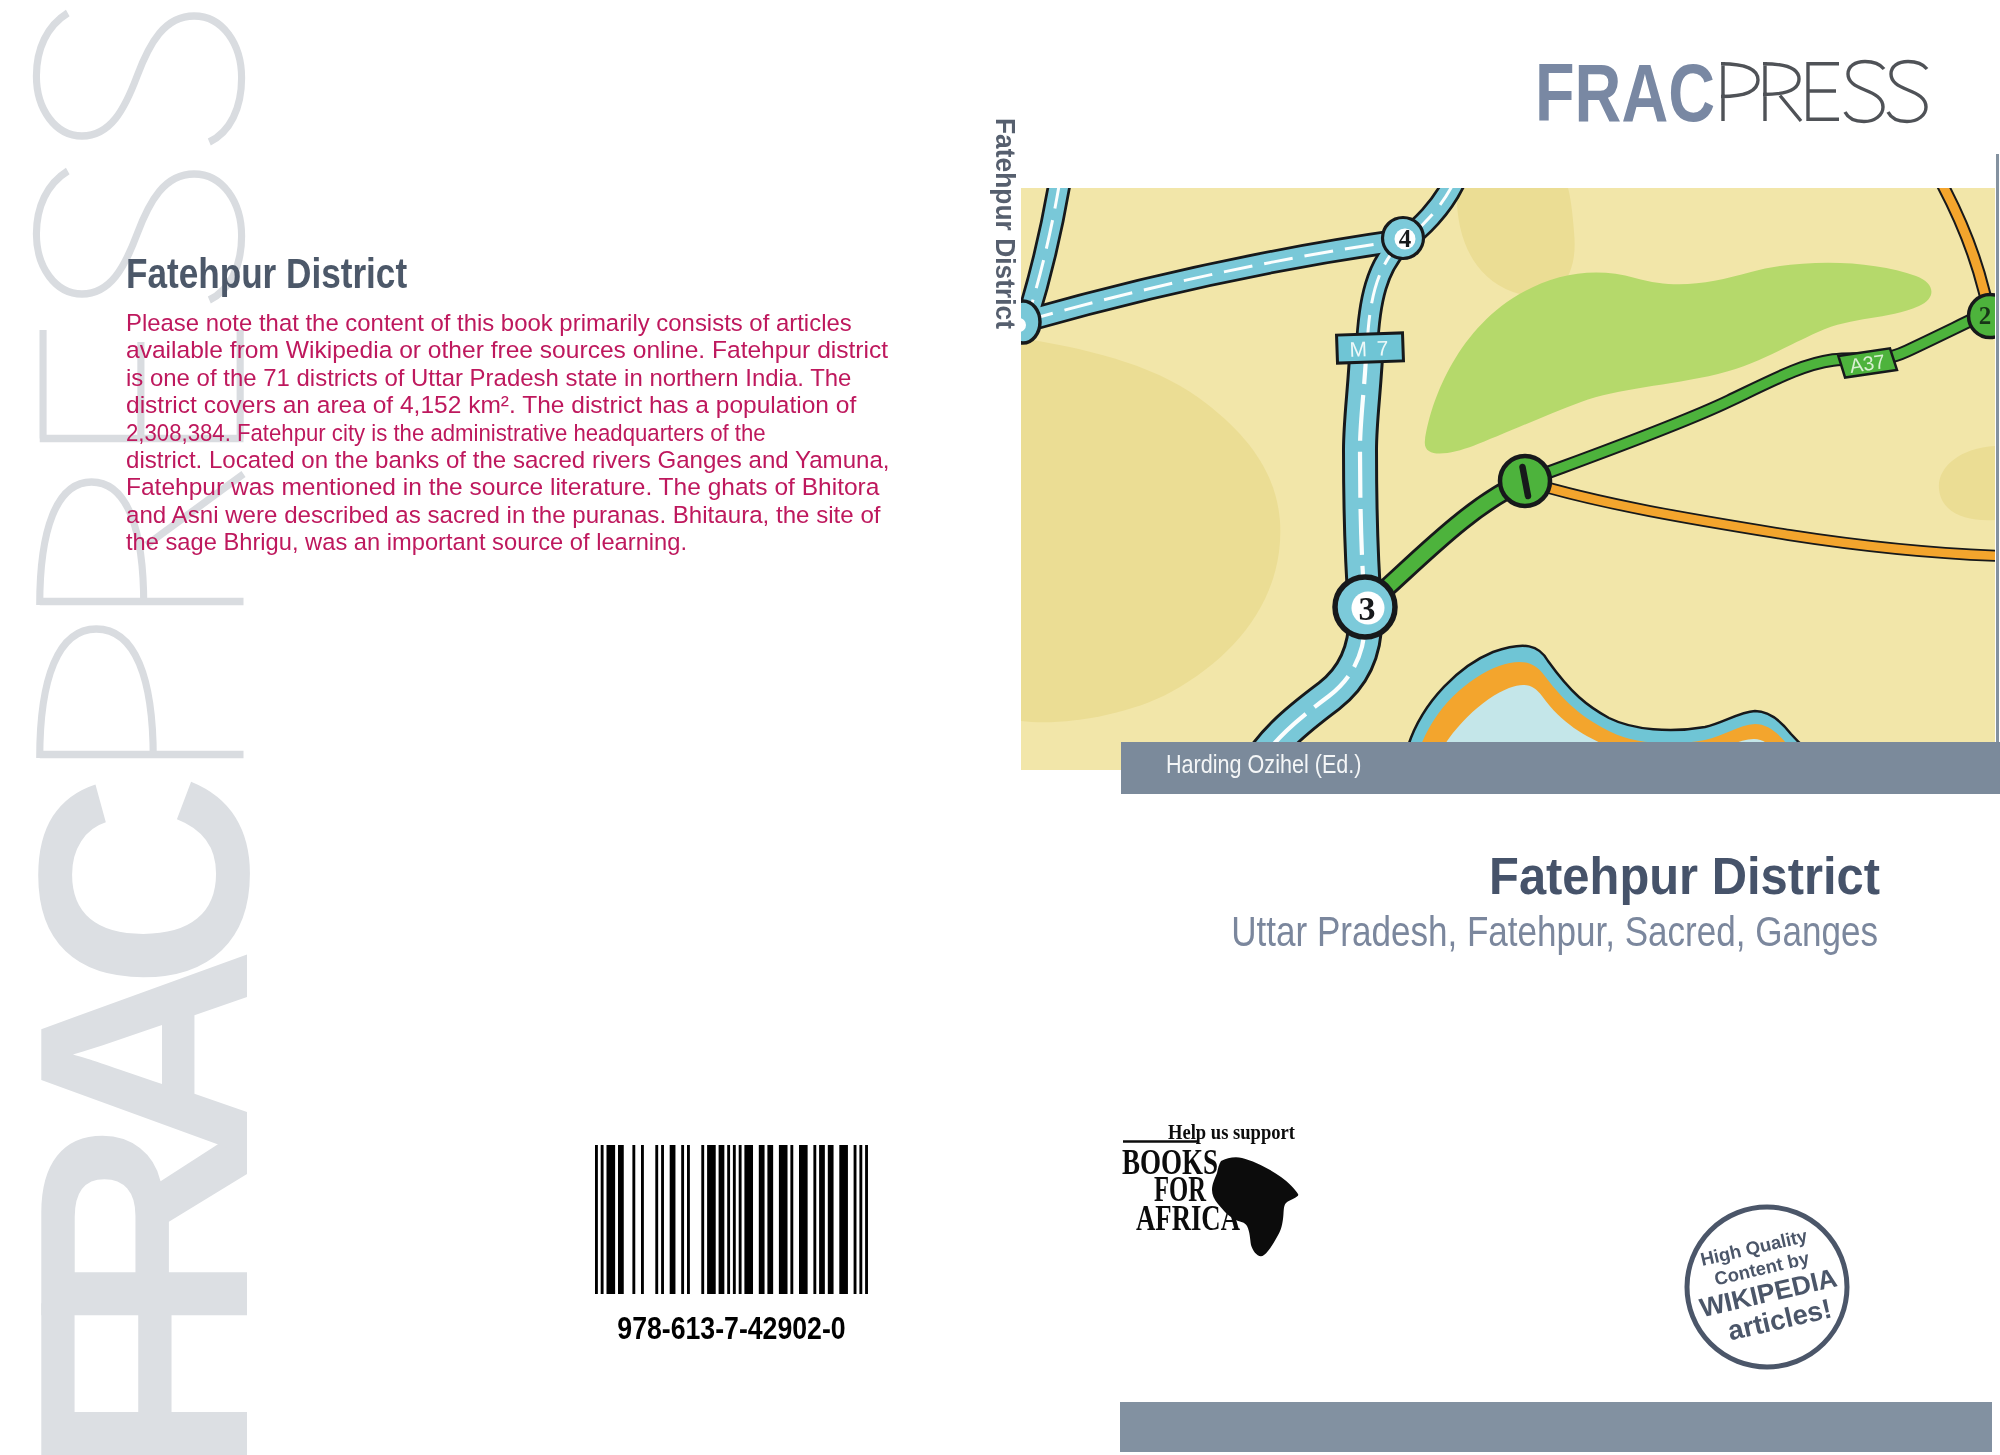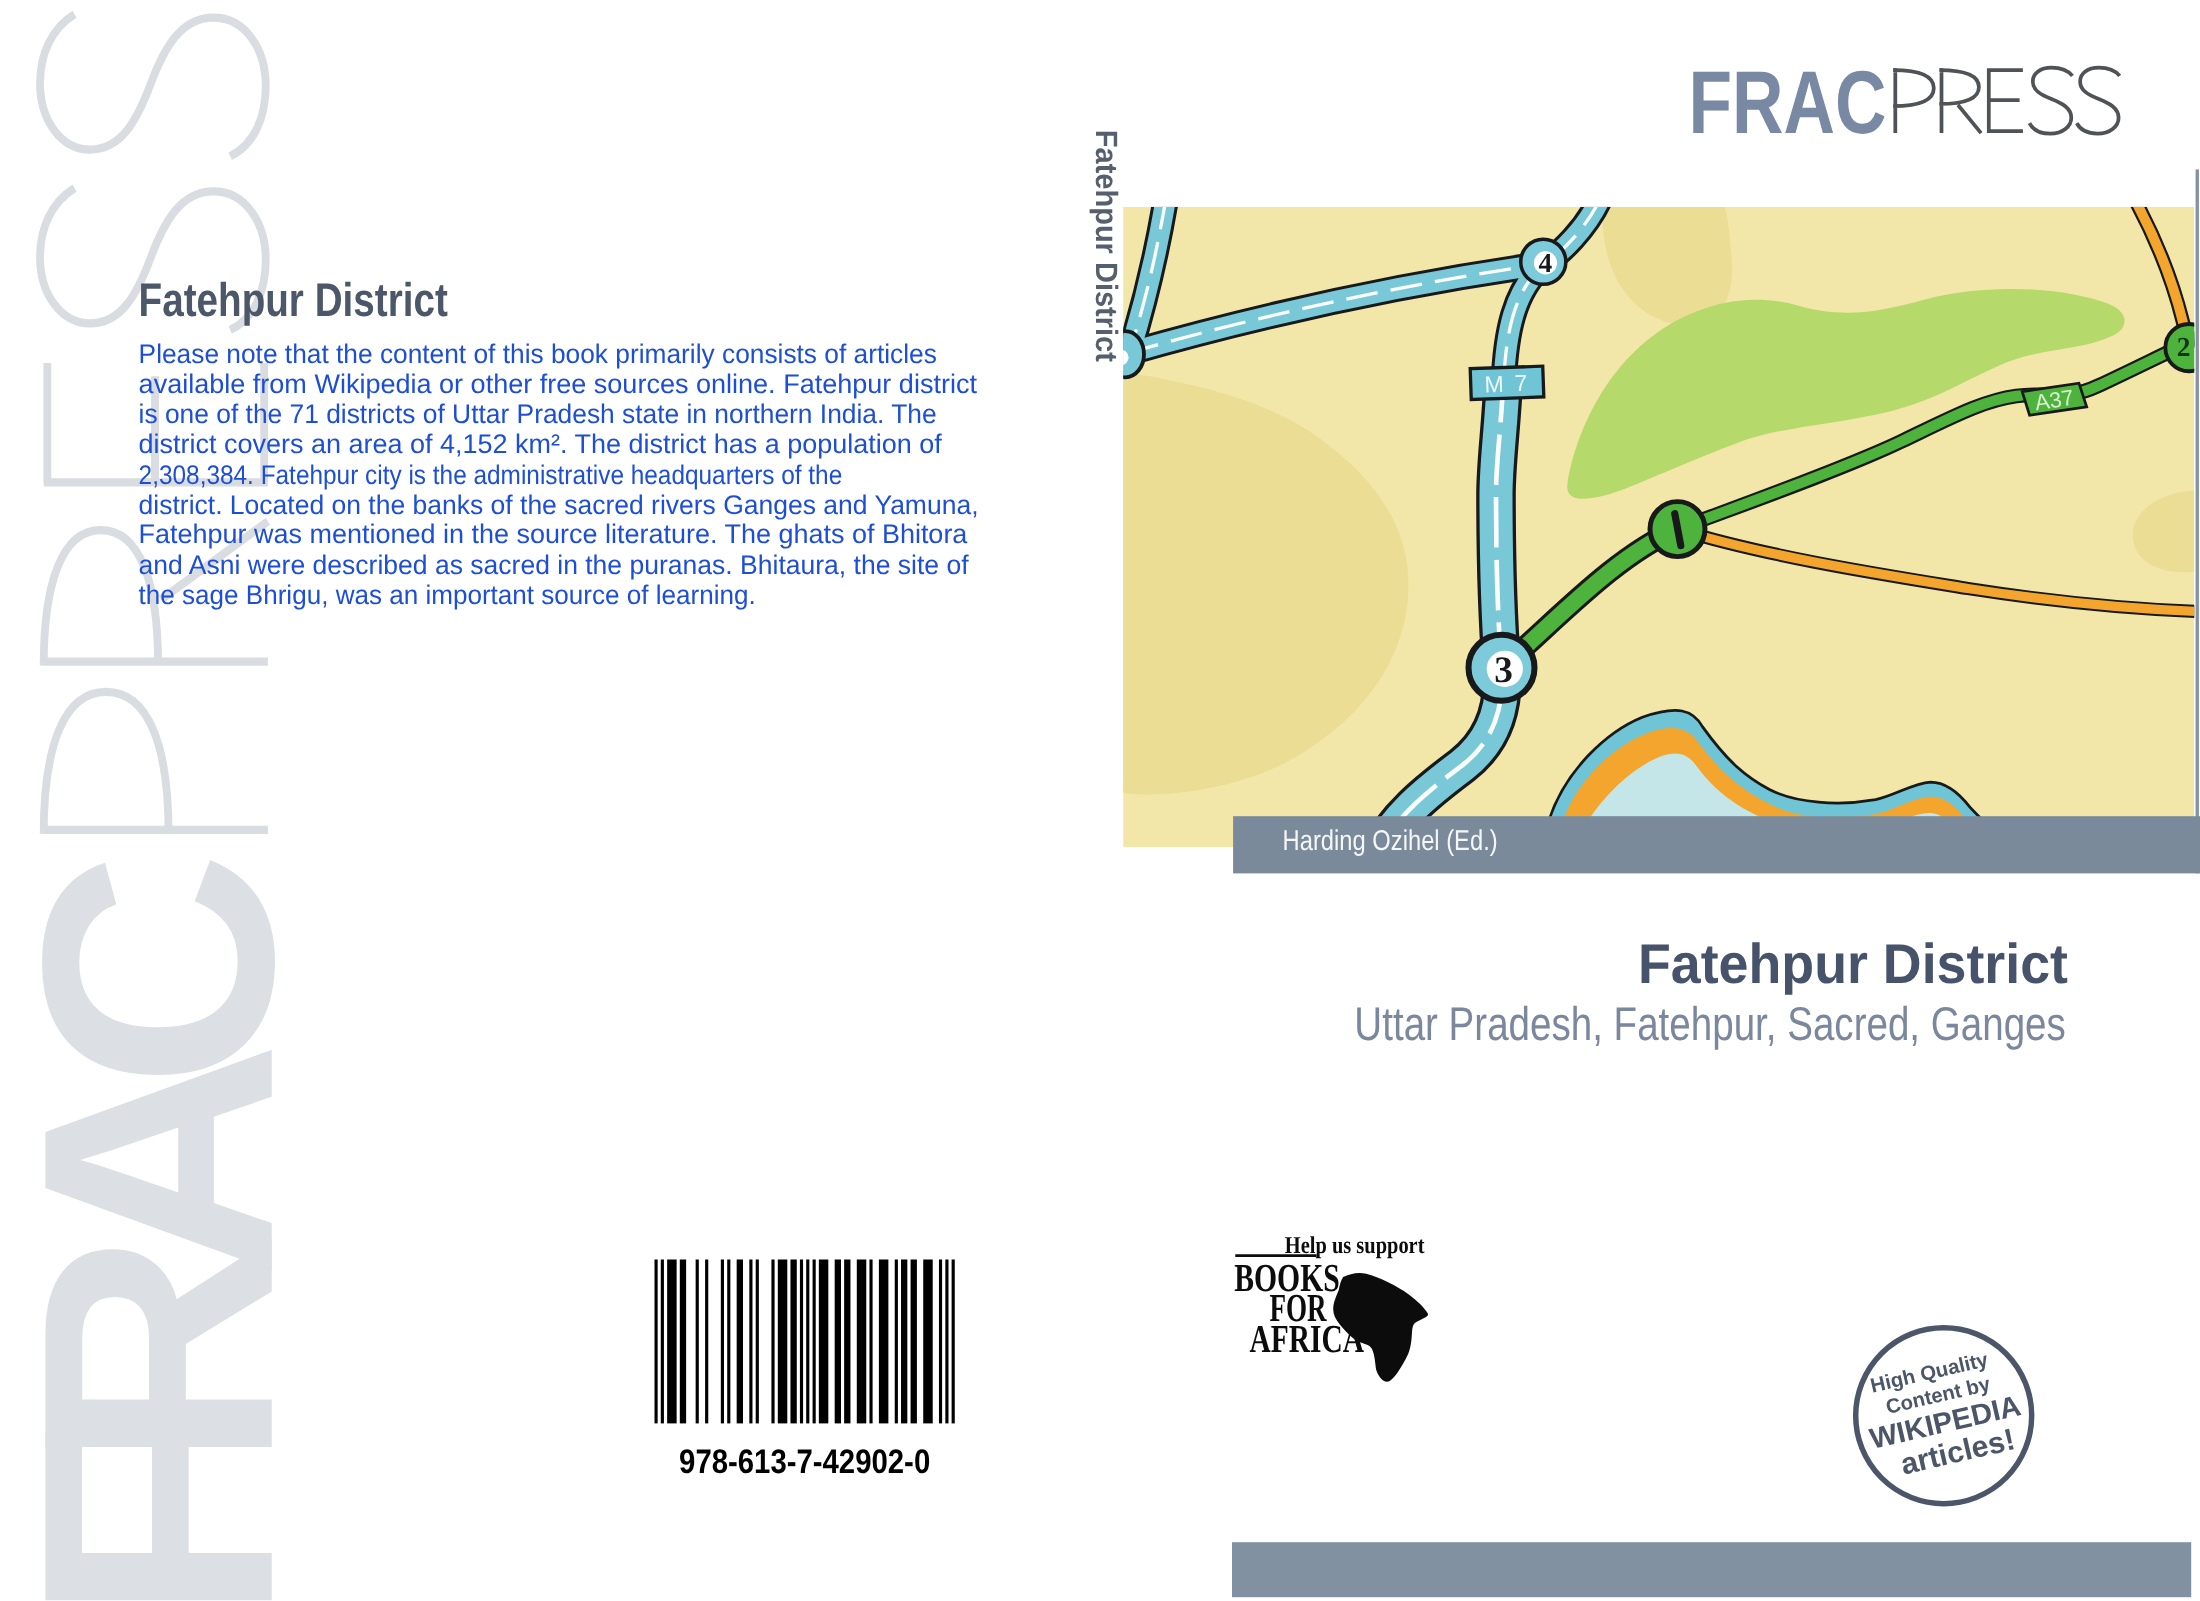--- a/index.html
+++ b/index.html
@@ -25,21 +25,21 @@
     <g transform="translate(243.5,302) rotate(-90) scale(1,0.95)">
       <path d="M 131,-185 C 118,-207 95,-218 68,-218 C 35,-218 8,-198 8,-170 C 8,-140 35,-125 68,-112 C 101,-99 128,-83 128,-52 C 128,-22 100,-2 66,-2 C 36,-2 12,-14 2,-36"></path>
     </g>
     <g transform="translate(243.5,144) rotate(-90) scale(1,0.95)">
       <path d="M 131,-185 C 118,-207 95,-218 68,-218 C 35,-218 8,-198 8,-170 C 8,-140 35,-125 68,-112 C 101,-99 128,-83 128,-52 C 128,-22 100,-2 66,-2 C 36,-2 12,-14 2,-36"></path>
     </g>
   </g>
 </svg>
 
 <div class="abs" style="left:126px;top:249px;color:#4c5869;font-size:43px;font-weight:bold;white-space:nowrap;transform:scaleX(0.817);transform-origin:0 0;">Fatehpur District</div>
-<div class="abs" style="left:126px;top:309px;color:#1d4ed8;font-size:24.5px;line-height:27.4px;white-space:nowrap;">
+<div class="abs" style="left:126px;top:309px;color:#be185d;font-size:24.5px;line-height:27.4px;white-space:nowrap;">
 <span style="display:inline-block;transform:scaleX(0.976);transform-origin:0 50%;">Please note that the content of this book primarily consists of articles</span><br>
 <span style="display:inline-block;transform:scaleX(1.003);transform-origin:0 50%;">available from Wikipedia or other free sources online. Fatehpur district</span><br>
 <span style="display:inline-block;transform:scaleX(0.978);transform-origin:0 50%;">is one of the 71 districts of Uttar Pradesh state in northern India. The</span><br>
 <span style="display:inline-block;transform:scaleX(1.001);transform-origin:0 50%;">district covers an area of 4,152 km². The district has a population of</span><br>
 <span style="display:inline-block;transform:scaleX(0.905);transform-origin:0 50%;">2,308,384. Fatehpur city is the administrative headquarters of the</span><br>
 <span style="display:inline-block;transform:scaleX(0.983);transform-origin:0 50%;">district. Located on the banks of the sacred rivers Ganges and Yamuna,</span><br>
 <span style="display:inline-block;transform:scaleX(1.001);transform-origin:0 50%;">Fatehpur was mentioned in the source literature. The ghats of Bhitora</span><br>
 <span style="display:inline-block;transform:scaleX(0.984);transform-origin:0 50%;">and Asni were described as sacred in the puranas. Bhitaura, the site of</span><br>
 <span style="display:inline-block;transform:scaleX(0.967);transform-origin:0 50%;">the sage Bhrigu, was an important source of learning.</span>
 </div>

